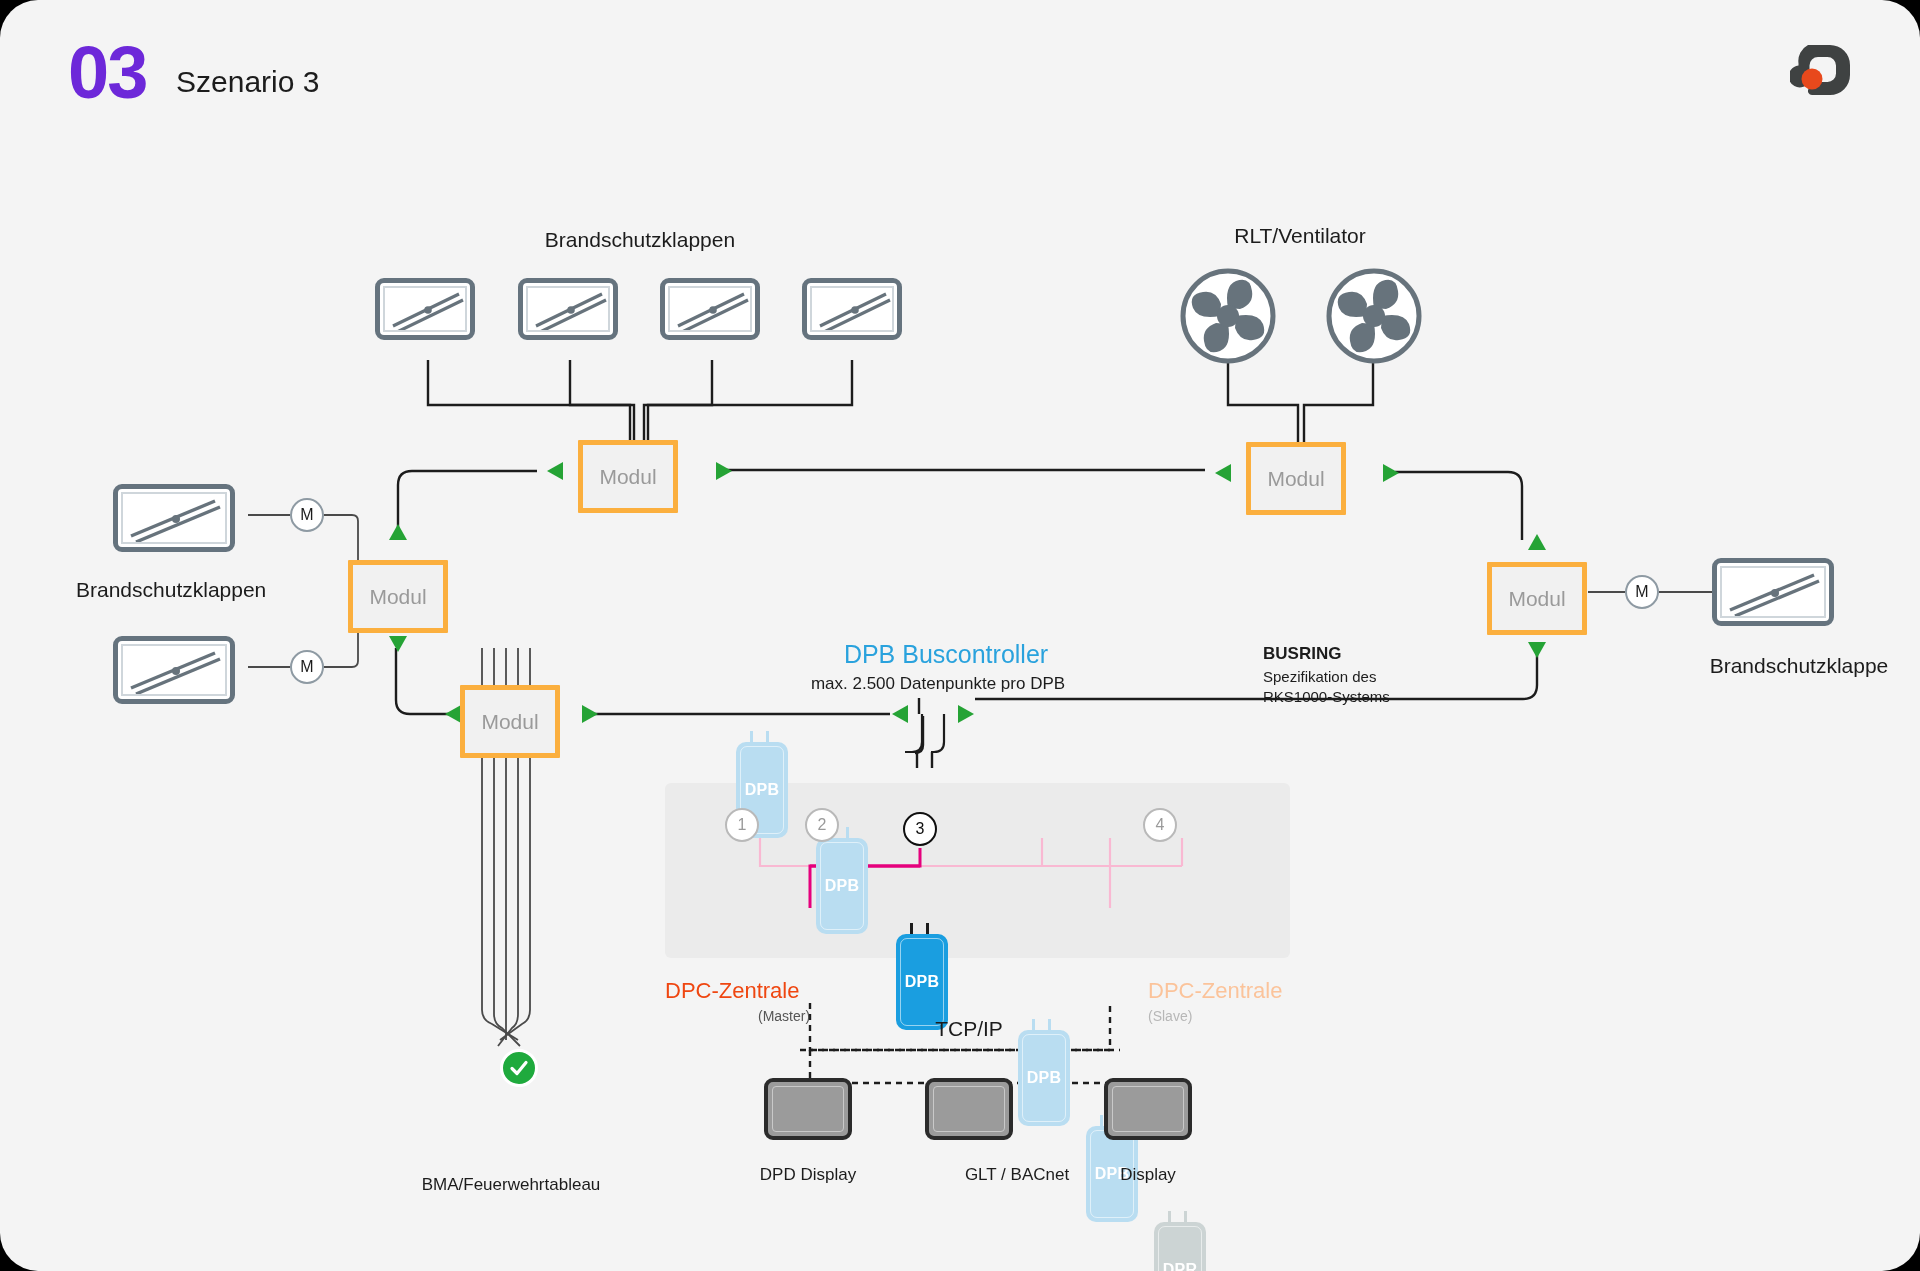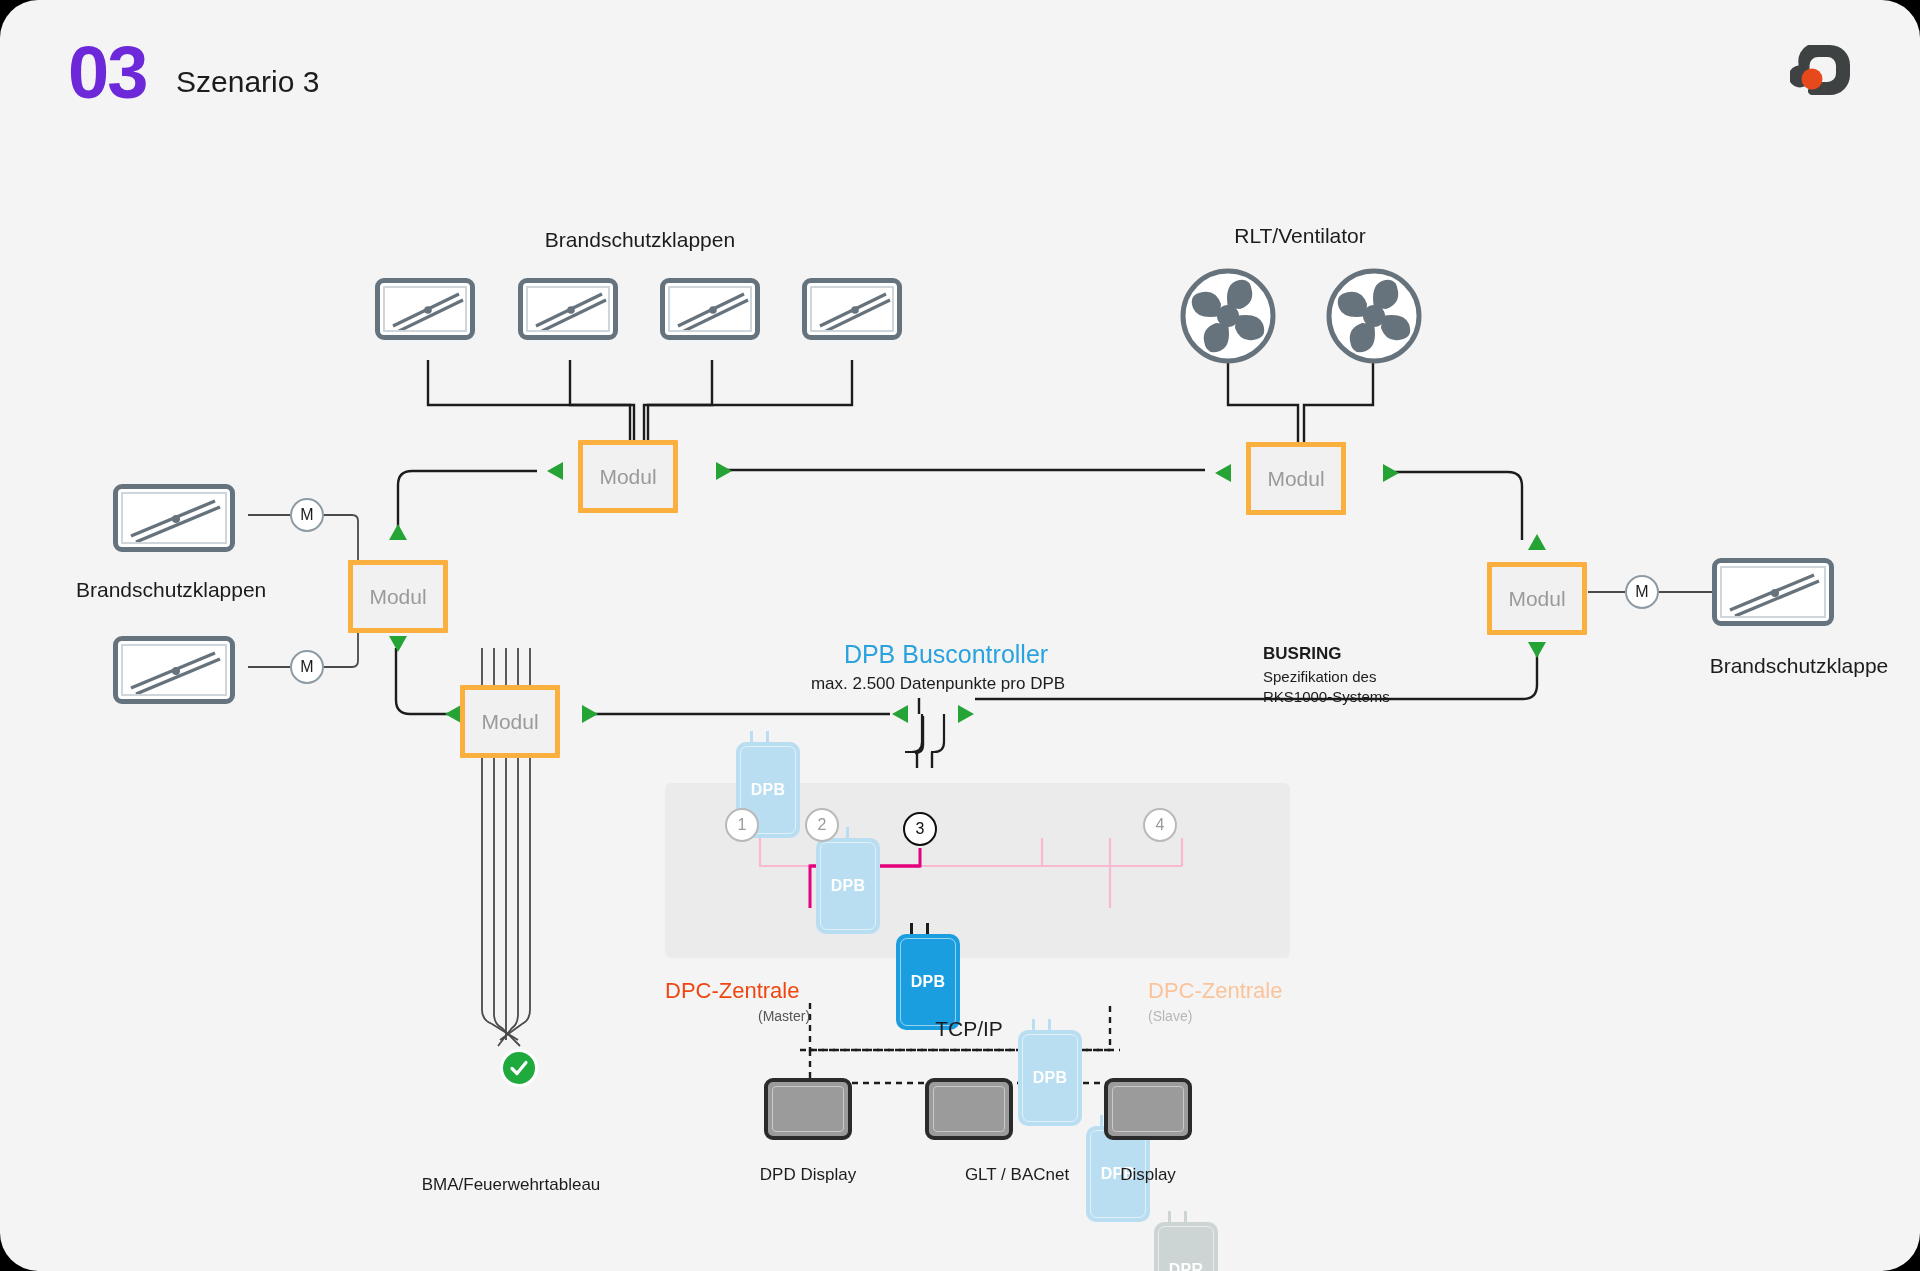--- a/index.html
+++ b/index.html
@@ -35,21 +35,21 @@
           background:#fff;box-sizing:border-box;padding:3px;}
   .damper .inner{width:100%;height:100%;border:2px solid #cfd6db;
                  box-sizing:border-box;position:relative;overflow:hidden;}
 
   
   .mcirc{width:34px;height:34px;border:2px solid #8e9aa3;border-radius:50%;
          background:#fff;display:flex;align-items:center;justify-content:center;
          font-size:16px;color:#1c1c1c;box-sizing:border-box;}
 
   
-  .dpmod{width:64px;height:96px;border-radius:10px;box-sizing:border-box;
+  .dpmod{width:52px;height:96px;border-radius:10px;box-sizing:border-box;
          padding:4px;position:relative;}
   .dpmod .face{width:100%;height:100%;border-radius:7px;border:1.5px solid rgba(255,255,255,.55);
                box-sizing:border-box;display:flex;align-items:center;justify-content:center;}
   .dpmod .txt{font-size:16px;font-weight:bold;color:#fff;letter-spacing:.3px;}
   .pin{position:absolute;top:-11px;width:2.5px;height:11px;background:currentColor;}
 
   .numcirc{position:absolute;width:34px;height:34px;border-radius:50%;
            border:2px solid #b9b9b9;background:#fff;box-sizing:border-box;
            display:flex;align-items:center;justify-content:center;
            font-size:16px;color:#9a9a9a;}

